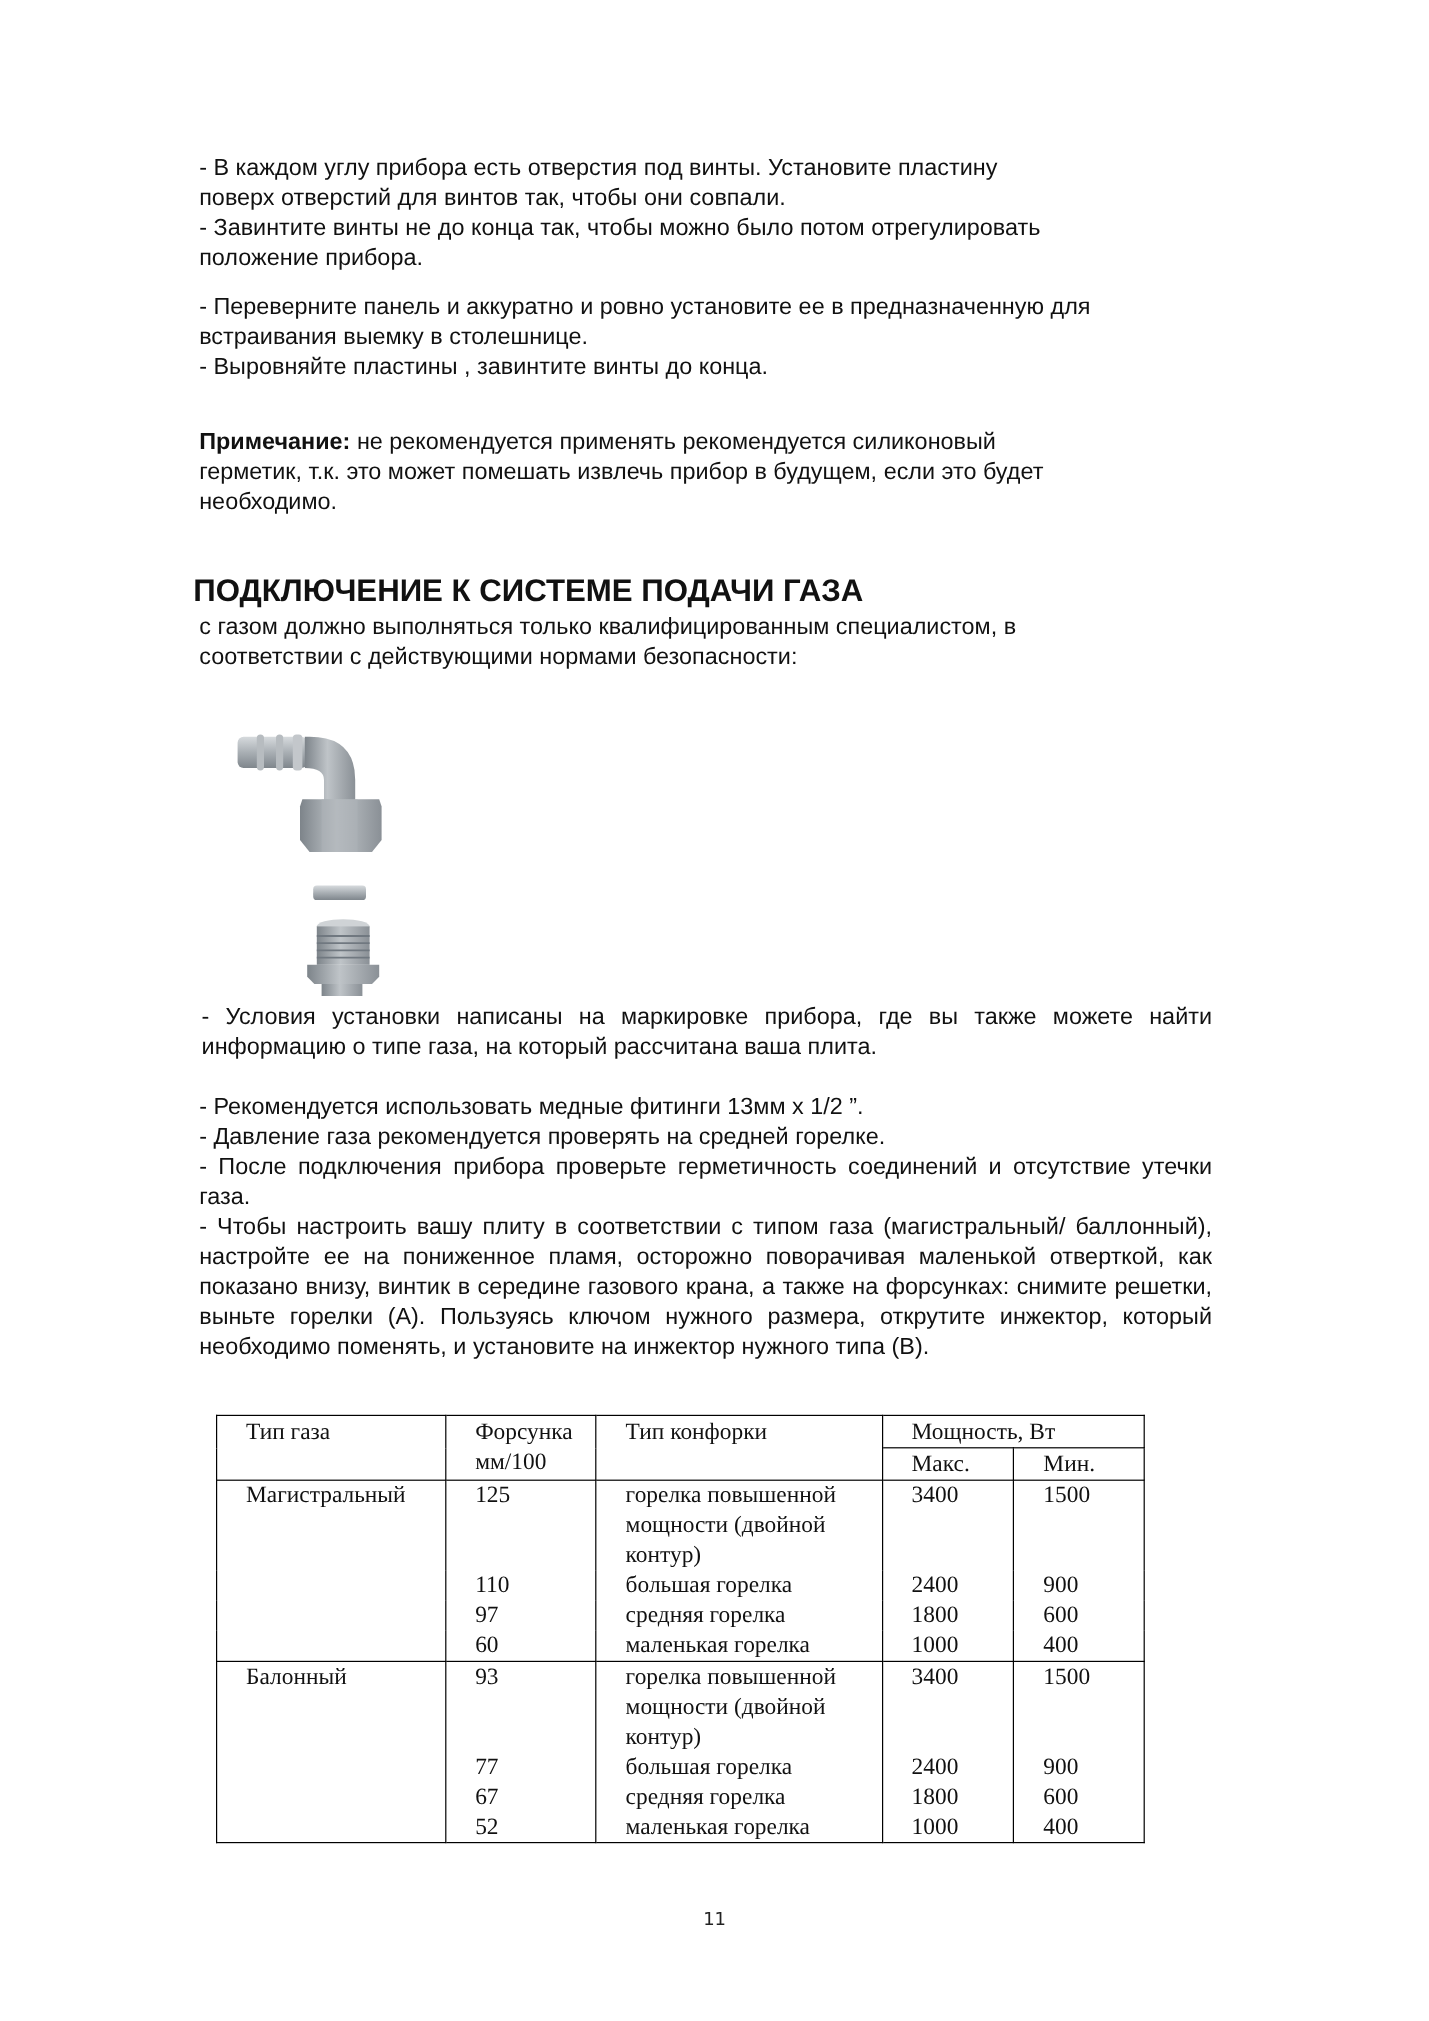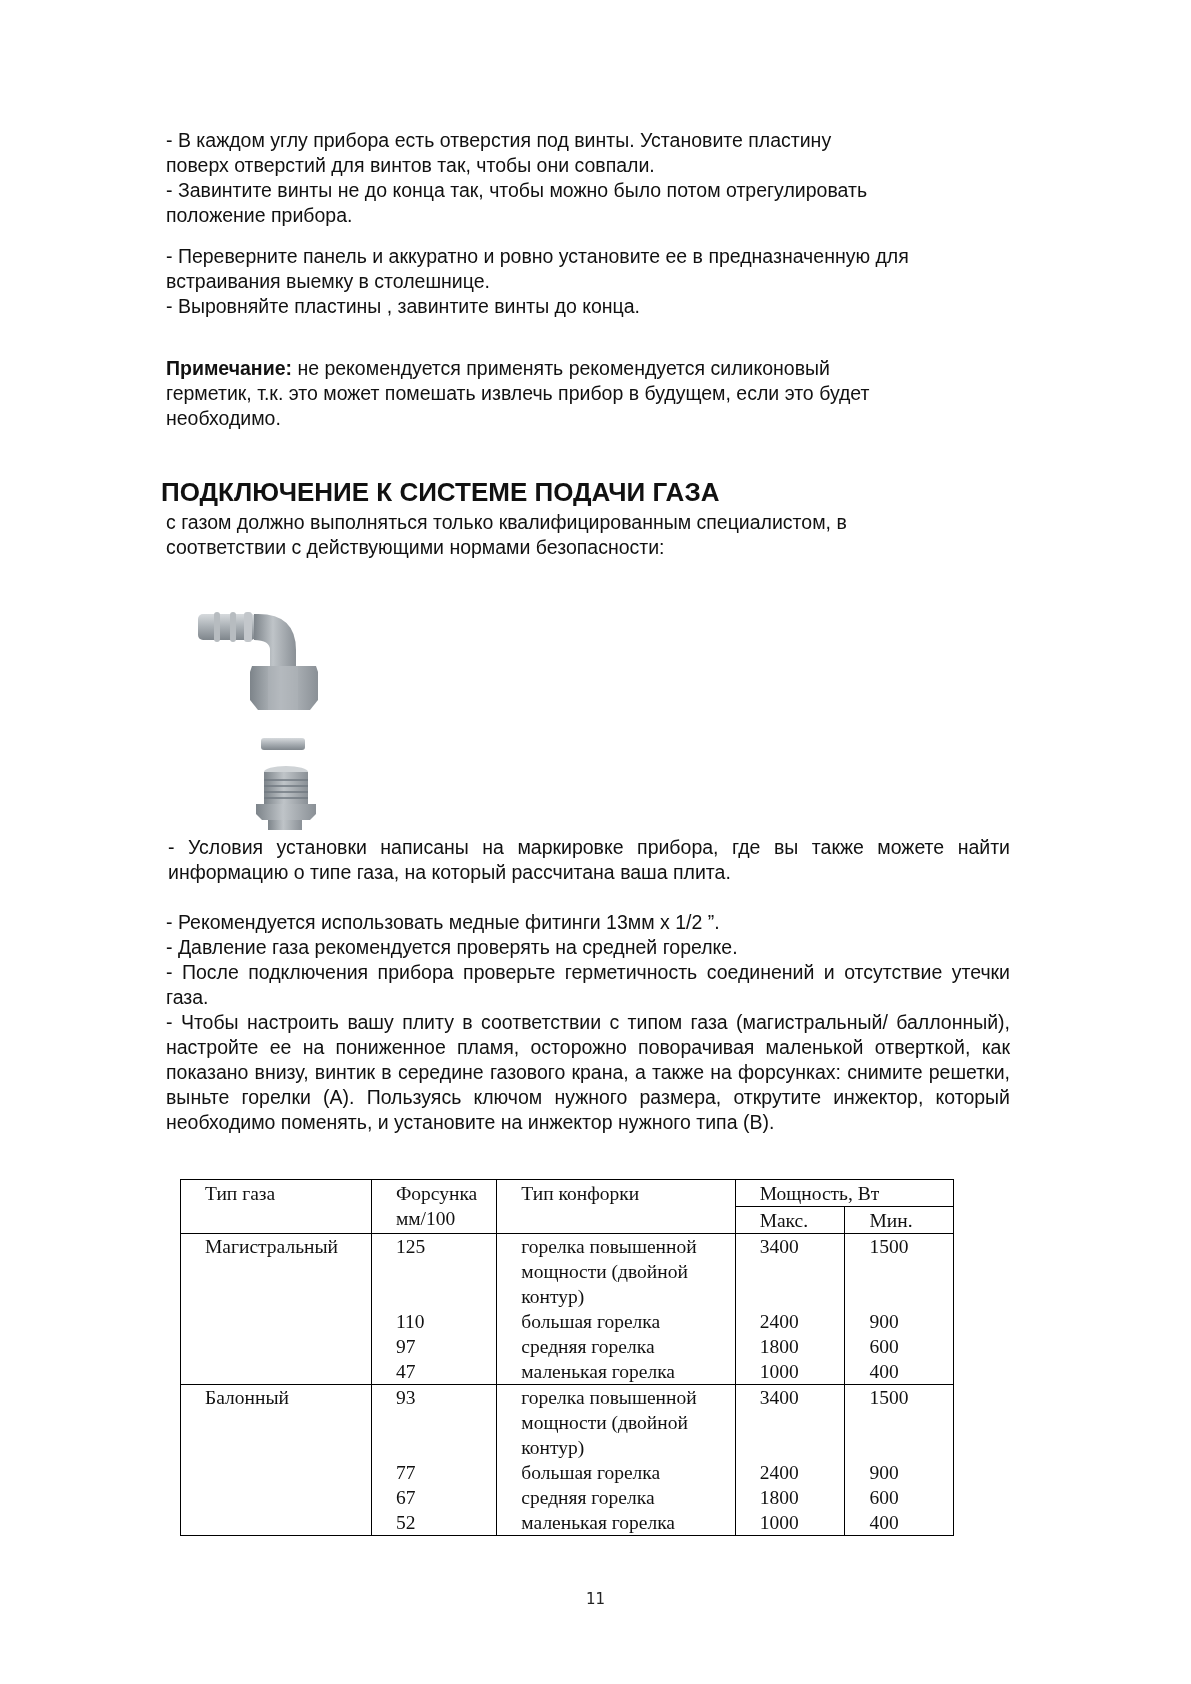--- a/index.html
+++ b/index.html
@@ -152,21 +152,21 @@
     </tr>
     <tr class="subrow">
       <td></td>
       <td>97</td>
       <td>средняя горелка</td>
       <td>1800</td>
       <td>600</td>
     </tr>
     <tr>
       <td style="border-top:none"></td>
-      <td style="border-top:none">47</td>
+      <td style="border-top:none">60</td>
       <td style="border-top:none">маленькая горелка</td>
       <td style="border-top:none">1000</td>
       <td style="border-top:none">400</td>
     </tr>
 
     <tr>
       <td style="border-bottom:none">Балонный</td>
       <td style="border-bottom:none">93</td>
       <td style="border-bottom:none">горелка повышенной мощности (двойной контур)</td>
       <td style="border-bottom:none">3400</td>

